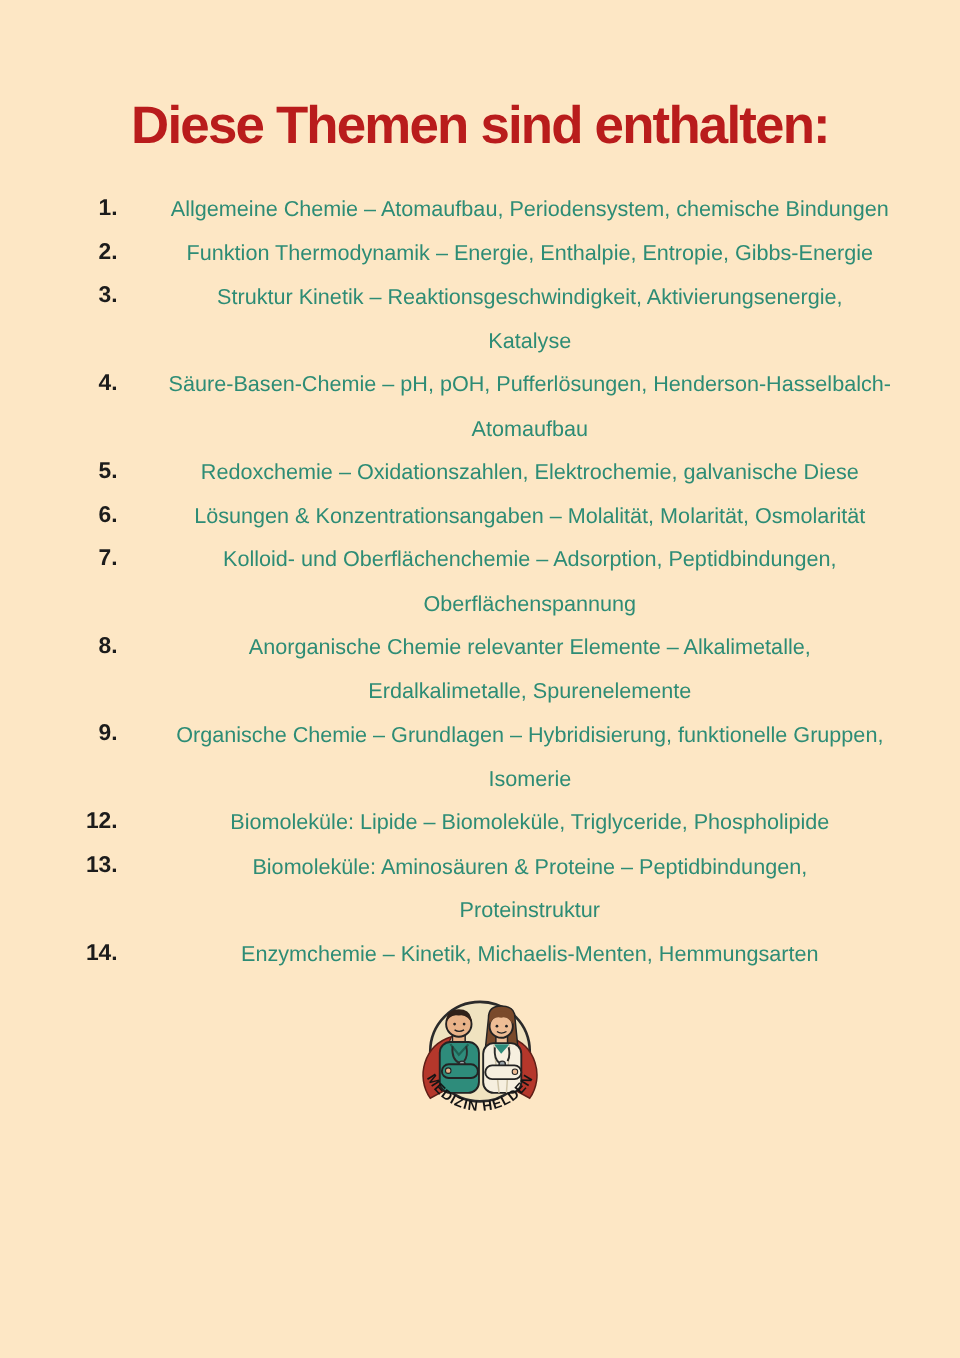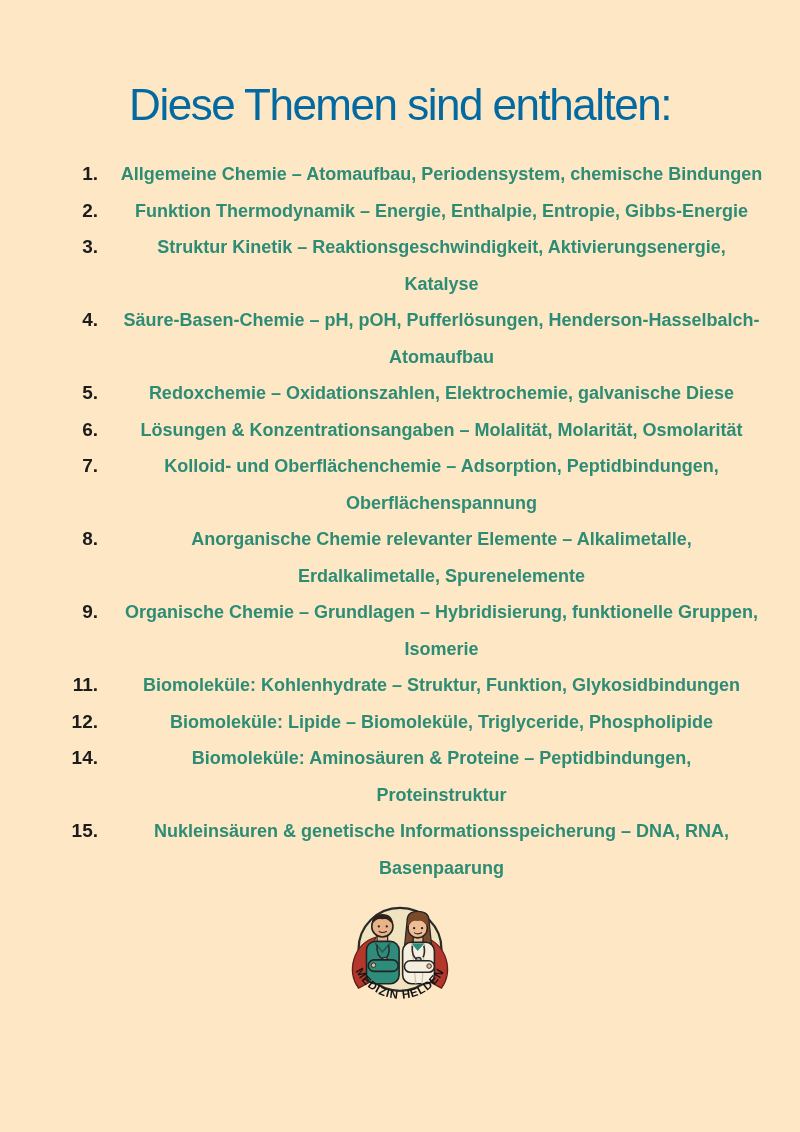--- a/index.html
+++ b/index.html
@@ -10,23 +10,23 @@
     font-family: "Liberation Sans", sans-serif;
     overflow: hidden;
     position: relative;
   }
   .page-title {
     margin: 0;
     padding: 82px 34px 0 34px;
     text-align: center;
     font-size: 44px;
     line-height: 1.05;
-    font-weight: 400;
+    font-weight: 700;
     letter-spacing: -1.5px;
-    color: #0369a1;
+    color: #b91c1c;
   }
   .topics-list {
     list-style: none;
     margin: 28px 0 0 0;
     padding: 0 22px 0 58px;
   }
   .topic {
     display: flex;
     align-items: flex-start;
   }
@@ -38,21 +38,21 @@
     font-size: 19px;
     line-height: 36.5px;
     font-weight: bold;
     color: #1c1c1c;
   }
   .topic-text {
     flex: 1;
     text-align: center;
     font-size: 18px;
     line-height: 36.5px;
-    font-weight: bold;
+    font-weight: normal;
     color: #2d8c75;
     white-space: pre-line;
   }
   .logo-wrap {
     margin-top: 16px;
     display: flex;
     justify-content: center;
   }
   .logo-svg { width: 150px; height: 122px; }
   .logo-arc-text {
@@ -104,36 +104,31 @@
     <span class="topic-num">8.</span>
     <span class="topic-text">Anorganische Chemie relevanter Elemente – Alkalimetalle,
 Erdalkalimetalle, Spurenelemente</span>
   </li>
   <li class="topic">
     <span class="topic-num">9.</span>
     <span class="topic-text">Organische Chemie – Grundlagen – Hybridisierung, funktionelle Gruppen,
 Isomerie</span>
   </li>
   <li class="topic">
-    <span class="topic-num">11.</span>
-    <span class="topic-text">Biomoleküle: Kohlenhydrate – Struktur, Funktion, Glykosidbindungen</span>
-  </li>
-  <li class="topic">
     <span class="topic-num">12.</span>
     <span class="topic-text">Biomoleküle: Lipide – Biomoleküle, Triglyceride, Phospholipide</span>
   </li>
   <li class="topic">
-    <span class="topic-num">14.</span>
+    <span class="topic-num">13.</span>
     <span class="topic-text">Biomoleküle: Aminosäuren &amp; Proteine – Peptidbindungen,
 Proteinstruktur</span>
   </li>
   <li class="topic">
-    <span class="topic-num">15.</span>
-    <span class="topic-text">Nukleinsäuren &amp; genetische Informationsspeicherung – DNA, RNA,
-Basenpaarung</span>
+    <span class="topic-num">14.</span>
+    <span class="topic-text">Enzymchemie – Kinetik, Michaelis-Menten, Hemmungsarten</span>
   </li>
 </ol>
 
 <div class="logo-wrap">
   <svg class="logo-svg" viewBox="0 0 170 135">
 
     <circle cx="85" cy="52" r="47" fill="#f0e3c0" stroke="#2b2b2b" stroke-width="2.5"></circle>
 
     <path d="M 58 38 C 32 46 24 76 38 96 L 64 82 C 52 68 52 50 58 38 Z" fill="#b5372b" stroke="#5f1f17" stroke-width="1.4"></path>
     <path d="M 112 38 C 138 46 146 76 132 96 L 106 82 C 118 68 118 50 112 38 Z" fill="#b5372b" stroke="#5f1f17" stroke-width="1.4"></path>

